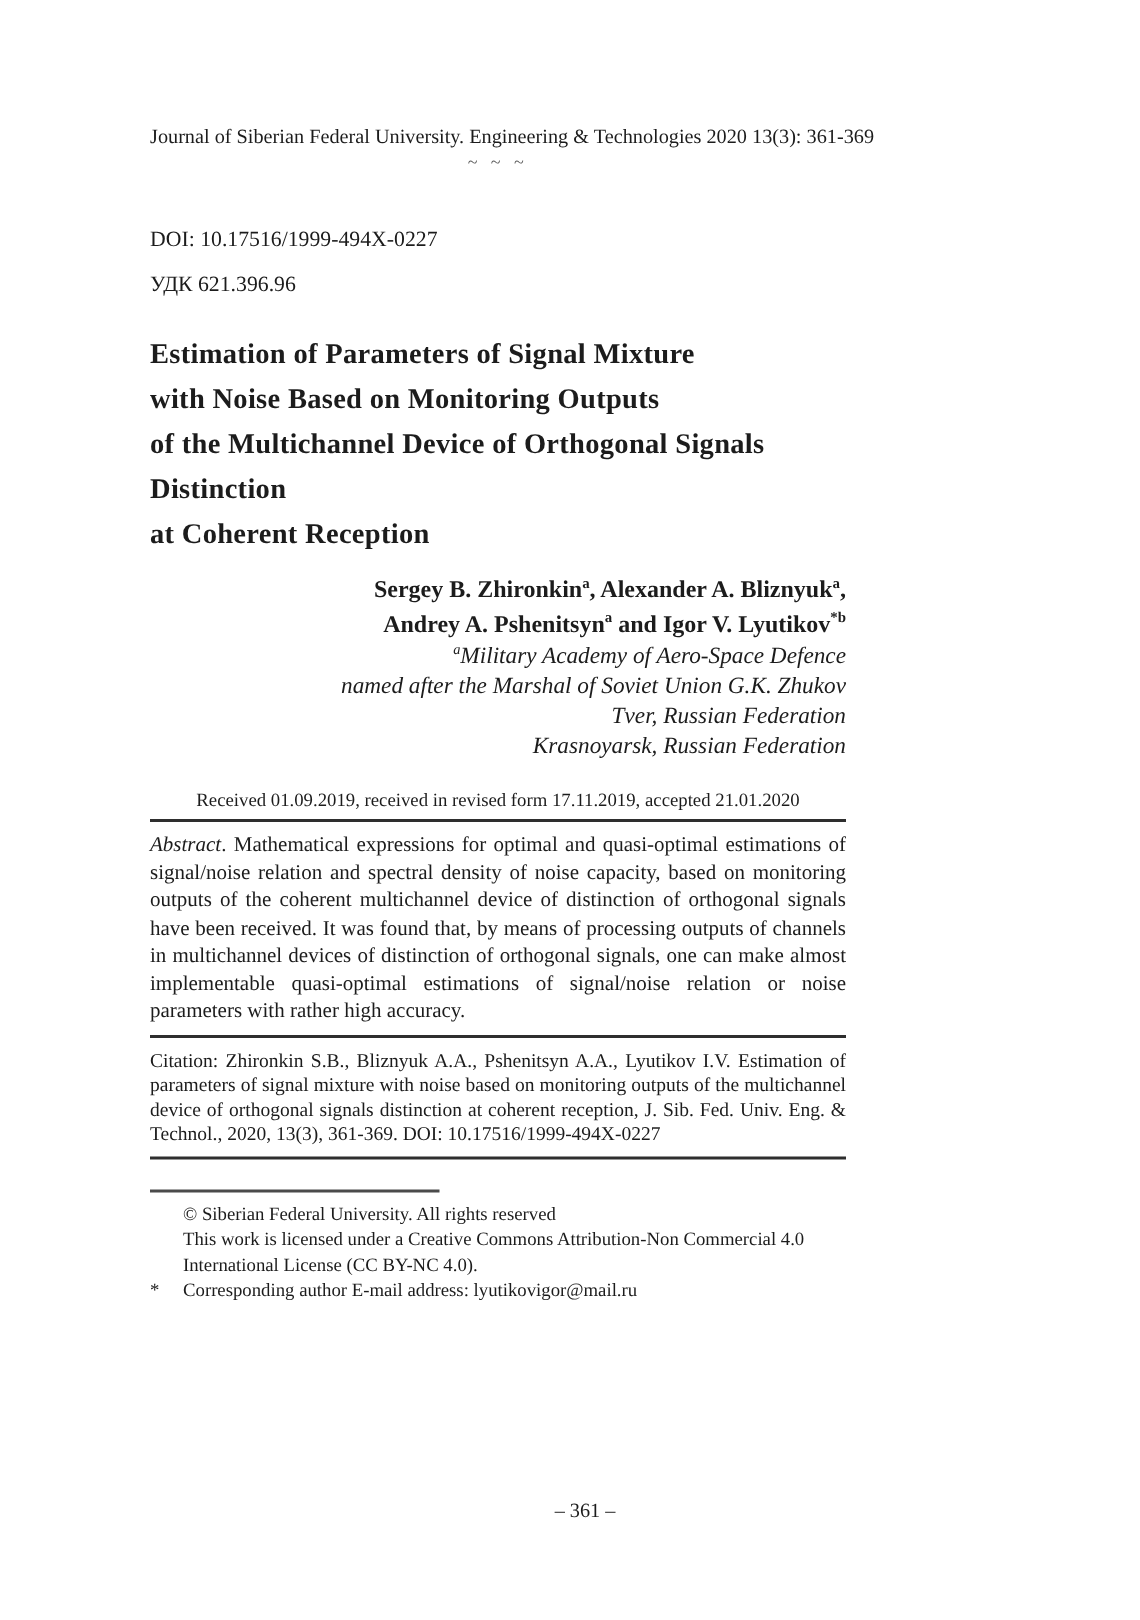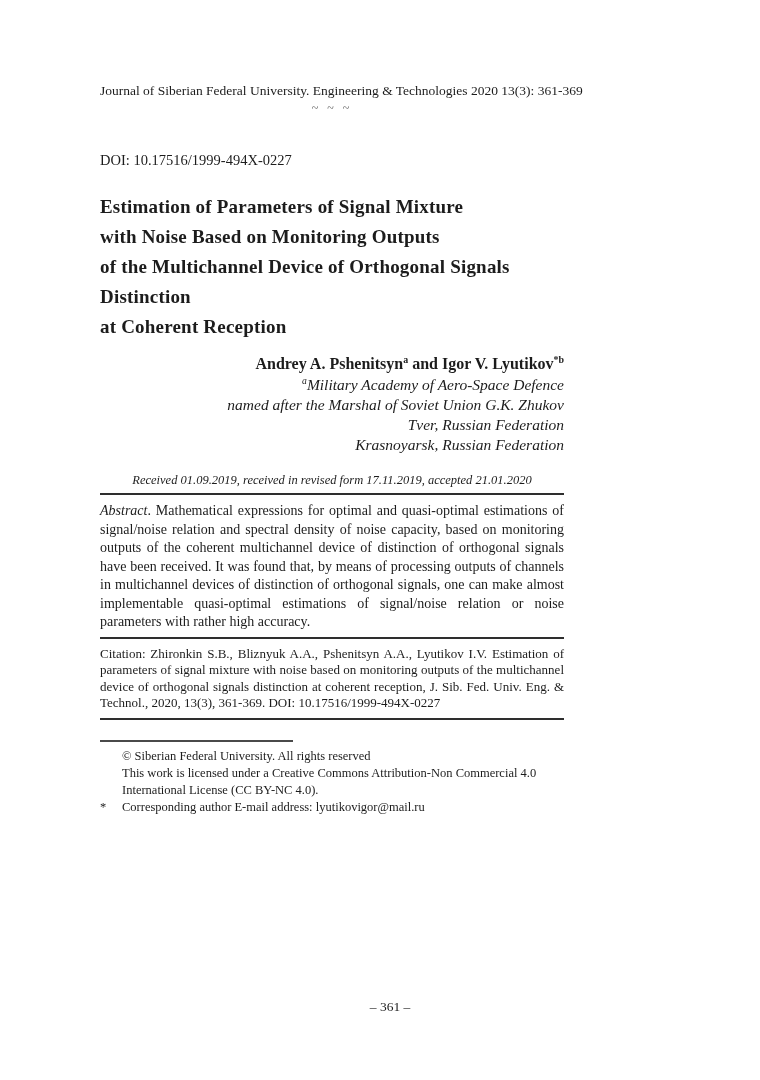--- a/index.html
+++ b/index.html
@@ -16,21 +16,21 @@
   .running-head { text-align:center; font-size:13.5px; line-height:16px; white-space:nowrap; }
   .ornament { text-align:center; font-size:12px; line-height:14px; color:#5a5a5a; letter-spacing:3px; margin-top:2px; }
   .doi { margin-top:37px; font-size:14.5px; line-height:17px; }
   .udk { margin-top:13px; font-size:14.5px; line-height:17px; }
   .title { margin:23px 0 0 0; font-size:19px; font-weight:bold; line-height:30px; letter-spacing:0.2px; }
   .title .tline { display:block; }
   .authors { margin-top:10px; text-align:right; }
   .author-line { font-weight:bold; font-size:16px; line-height:23px; }
   .affil-line { font-style:italic; font-size:15.5px; line-height:20px; }
   sup { font-size:62%; vertical-align:super; line-height:0; }
-  .received { margin-top:18px; text-align:center; font-size:12.5px; line-height:15px;font-style:italic; }
+  .received { margin-top:18px; text-align:center; font-size:12.5px; line-height:15px; }
   .rule { border:0; border-top:2px solid #2e2e2e; margin:5px 0 0 0; height:0; }
   .para { margin:7px 0 0 0; font-size:14px; line-height:18.5px; text-align:justify; }
   .para .lead { font-style:italic; }
   .keywords { margin-top:6px; }
   .rule-kw { margin-top:5px; }
   .citation { margin:7px 0 0 0; font-size:13px; line-height:16.5px; text-align:justify; }
   .rule-cite { margin-top:6px; }
   .footer { margin-top:20px; font-size:12.5px; line-height:17px; }
   .footer-rule { width:193px; border:0; border-top:2px solid #4a4a4a; margin:0 0 6px 0; height:0; }
   .fline.indent { padding-left:22px; }
@@ -40,29 +40,31 @@
 </style>
 </head>
 <body>
 
 <div class="page">
 
   <div class="running-head">Journal of Siberian Federal University. Engineering &amp; Technologies 2020 13(3): 361-369</div>
   <div class="ornament">~ ~ ~</div>
 
   <div class="doi">DOI: 10.17516/1999-494X-0227</div>
+  <div class="udk">УДК 621.396.96</div>
 
   <h1 class="title">
     <span class="tline">Estimation of Parameters of Signal Mixture</span>
     <span class="tline">with Noise Based on Monitoring Outputs</span>
     <span class="tline">of the Multichannel Device of Orthogonal Signals Distinction</span>
     <span class="tline">at Coherent Reception</span>
   </h1>
 
   <div class="authors">
+    <div class="author-line"><span>Sergey B. Zhironkin</span><sup>a</sup><span>, Alexander A. Bliznyuk</span><sup>a</sup><span>,</span></div>
     <div class="author-line"><span>Andrey A. Pshenitsyn</span><sup>a</sup><span> and Igor V. Lyutikov</span><sup>*b</sup></div>
     <div class="affil-line"><sup>a</sup><span>Military Academy of Aero-Space Defence</span></div>
     <div class="affil-line"><sup></sup><span>named after the Marshal of Soviet Union G.K. Zhukov</span></div>
     <div class="affil-line"><sup></sup><span>Tver, Russian Federation</span></div>
     <div class="affil-line"><sup></sup><span>Krasnoyarsk, Russian Federation</span></div>
   </div>
 
   <div class="received">Received 01.09.2019, received in revised form 17.11.2019, accepted 21.01.2020</div>
 
   <div class="rule"></div>

